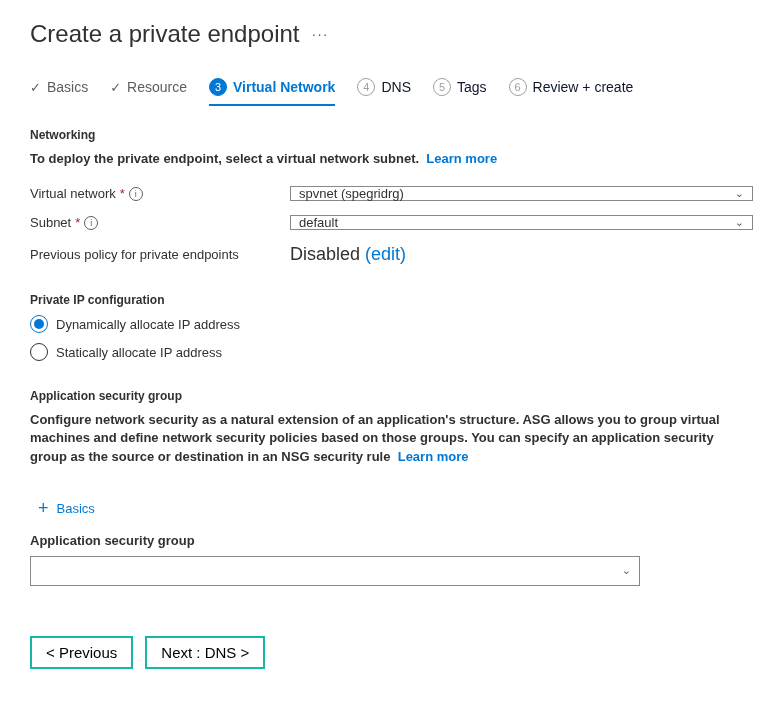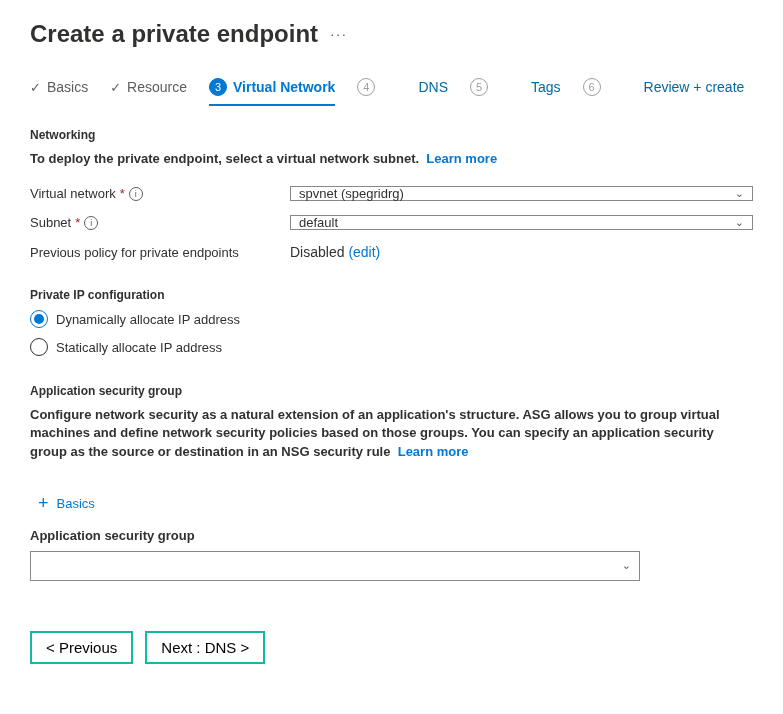--- a/index.html
+++ b/index.html
@@ -12,21 +12,21 @@
       padding: 20px 30px;
     }
     .header {
       display: flex;
       align-items: center;
       gap: 12px;
       margin-bottom: 30px;
     }
     .page-title {
       font-size: 24px;
-      font-weight: 700;
+      font-weight: 400;
       color: #323130;
     }
     .more-icon {
       font-size: 14px;
       color: #605e5c;
       cursor: pointer;
       letter-spacing: 1px;
     }
     .tabs {
       display: flex;
@@ -63,21 +63,21 @@
       font-size: 11px;
       color: #a19f9d;
       background: #fff;
     }
     .tab-num.filled {
       background: #0078d4;
       border-color: #0078d4;
       color: #fff;
     }
     .tab.active .tab-label { font-weight: 600; color: #0078d4; }
-    .tab.disabled .tab-label { color: #0369a1; margin-left: 37px; }
+    .tab.disabled .tab-label { color: #0f172a; }
     .section-title {
       font-size: 12px;
       font-weight: 600;
       margin-bottom: 8px;
     }
     .section-desc {
       font-size: 13px;
       color: #323130;
       margin-bottom: 18px;
       line-height: 1.4;
@@ -124,21 +124,21 @@
       justify-content: space-between;
       padding: 0 8px;
       font-size: 13px;
       cursor: pointer;
     }
     .select-box.wide { max-width: 610px; height: 30px; }
     .chevron {
       font-size: 11px;
       color: #605e5c;
     }
-    .value-text { font-size: 14px; }
+    .value-text { font-size: 18px; }
     .radio-row {
       display: flex;
       align-items: center;
       gap: 8px;
       margin-bottom: 10px;
       cursor: pointer;
     }
     .radio {
       width: 18px;
       height: 18px;

